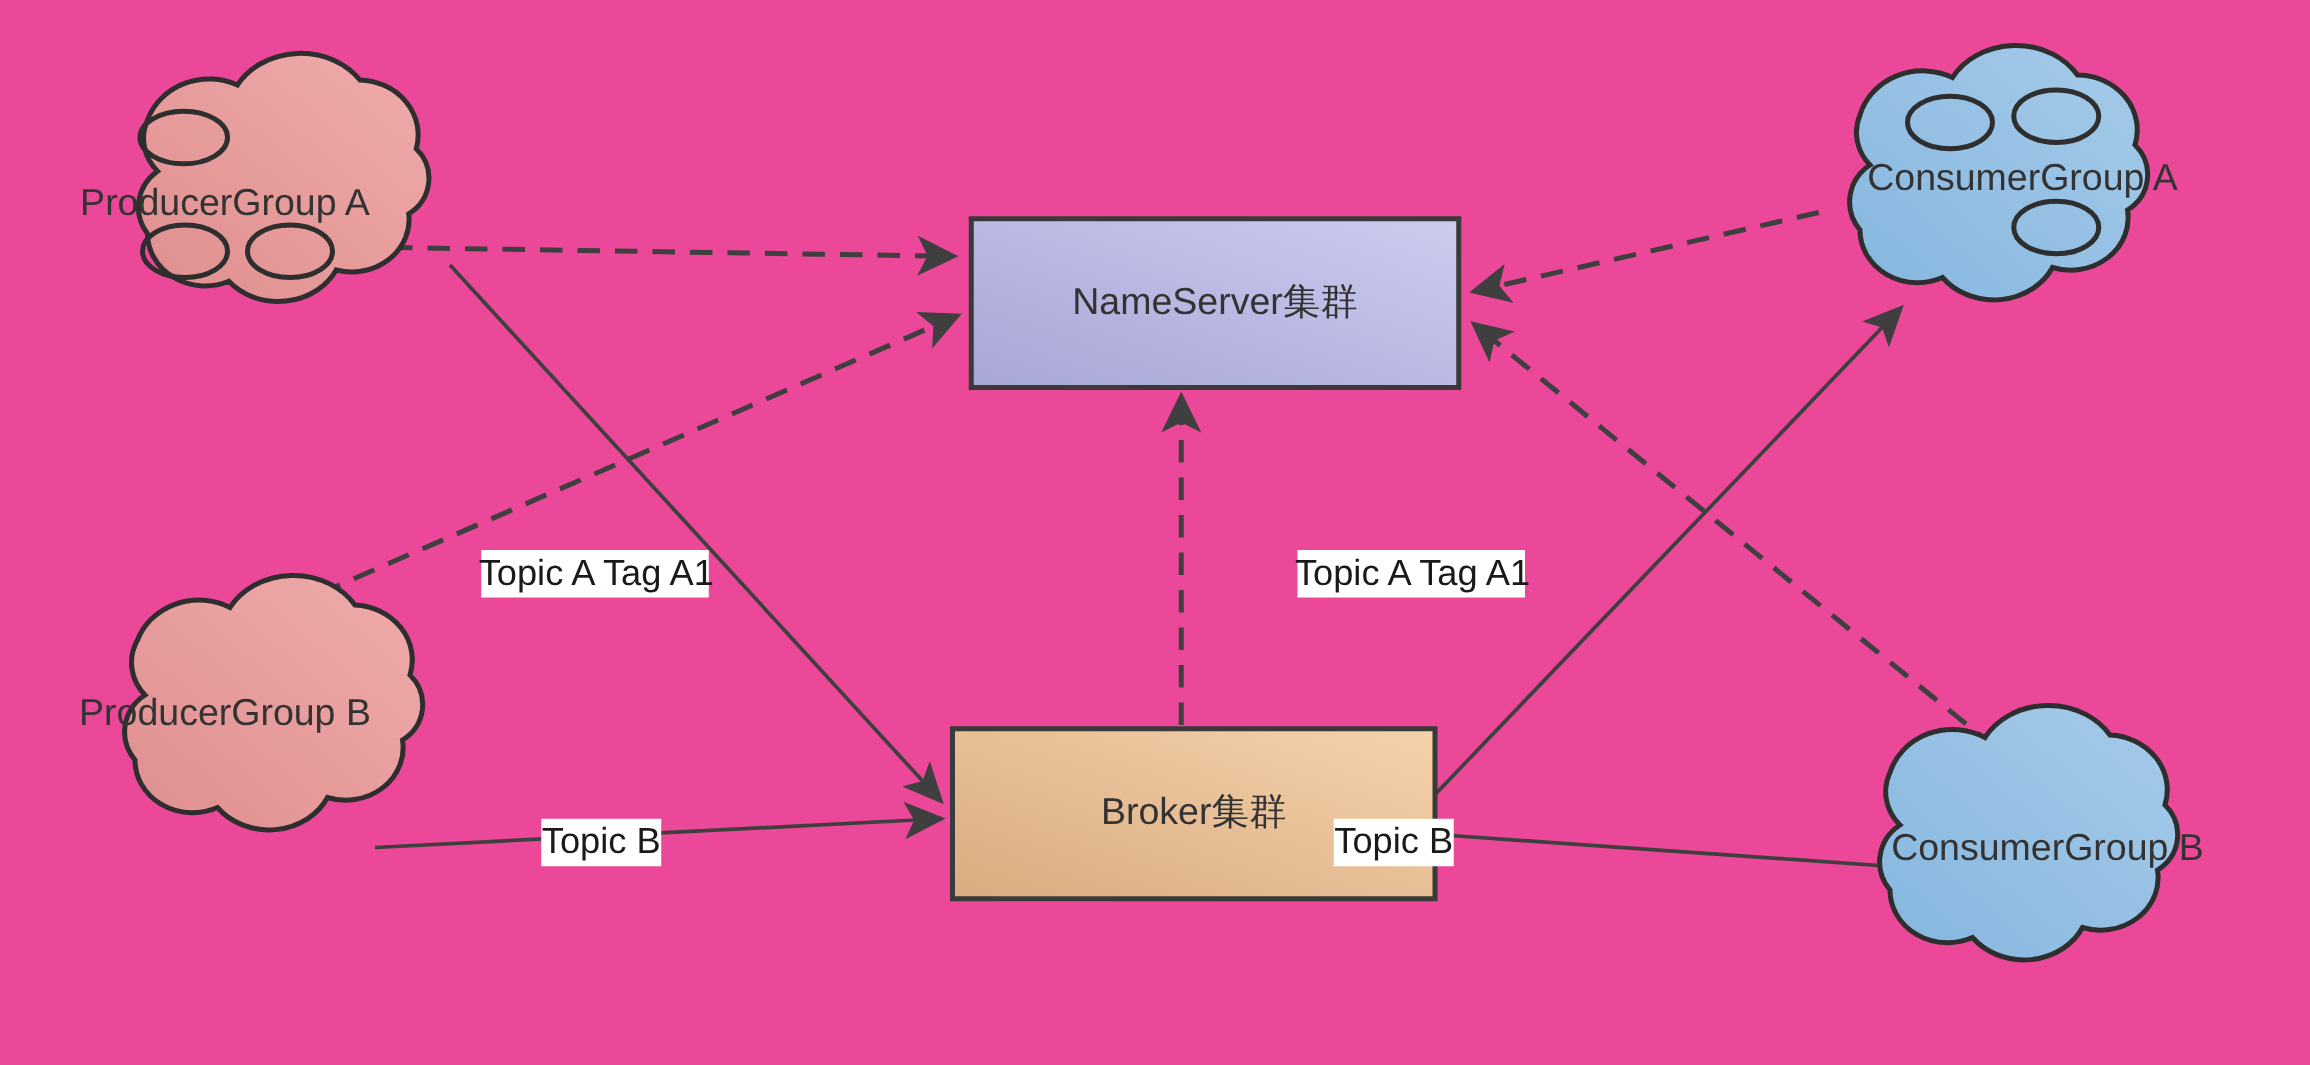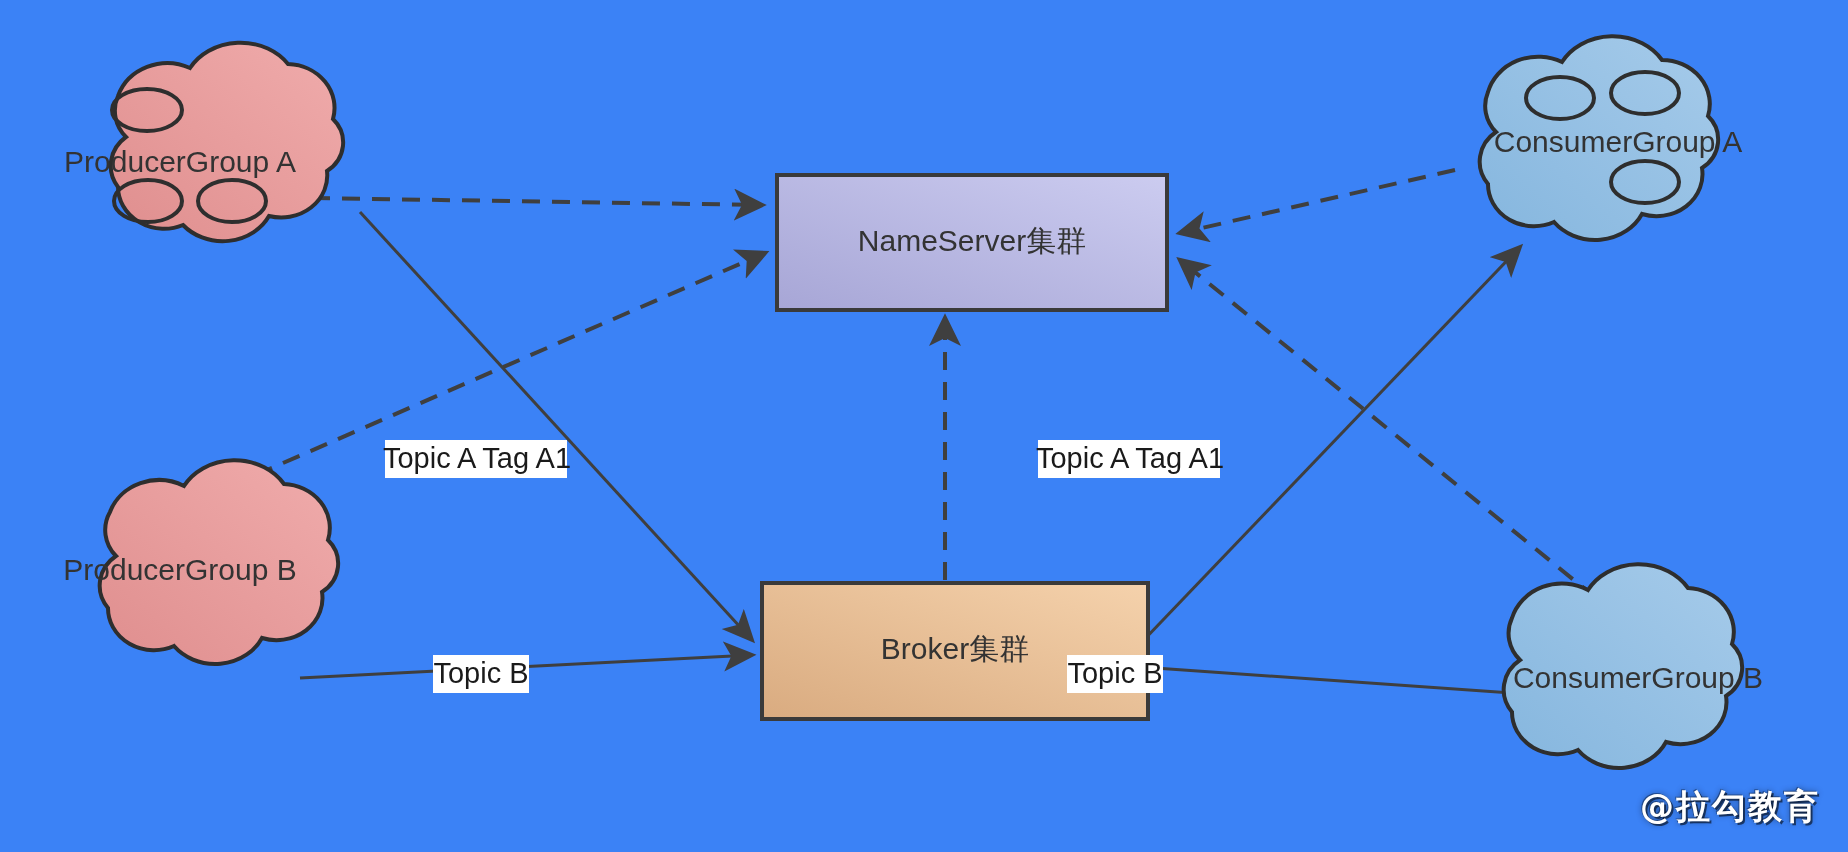--- a/index.html
+++ b/index.html
@@ -1,19 +1,19 @@
 <!DOCTYPE html>
 <html><head>
 <meta charset="utf-8">
 <style>
   html,body{margin:0;padding:0;background:#000;}
   #stage{
     position:relative;
     width:1848px;height:852px;
-    background:#3b82f6;
+    background:#ec4899;
     overflow:hidden;
     font-family:"Liberation Sans","DejaVu Sans",sans-serif;
   }
   svg#diagram{position:absolute;inset:0;width:1848px;height:852px;display:block;}
   .node-label{
     font-family:"Liberation Sans","DejaVu Sans",sans-serif;
     font-size:30px;
     fill:#333333;
     text-anchor:middle;
     dominant-baseline:middle;
@@ -200,15 +200,14 @@
         <text class="edge-label-text" x="481" y="675">Topic B</text>
       </g>
 
       <g>
         <rect class="edge-label-bg" x="1067" y="655" width="96" height="38"></rect>
         <text class="edge-label-text" x="1115" y="675">Topic B</text>
       </g>
     </g>
   </svg>
 
-  <div class="watermark">@拉勾教育</div>
 
 </div>
 
 </body></html>

